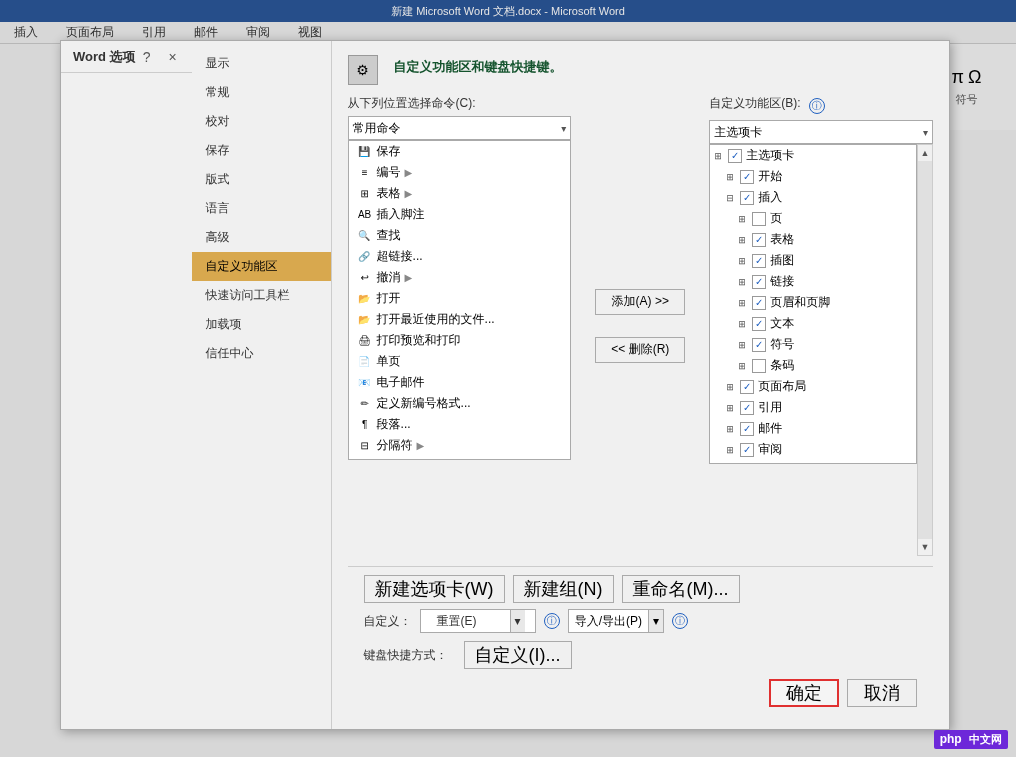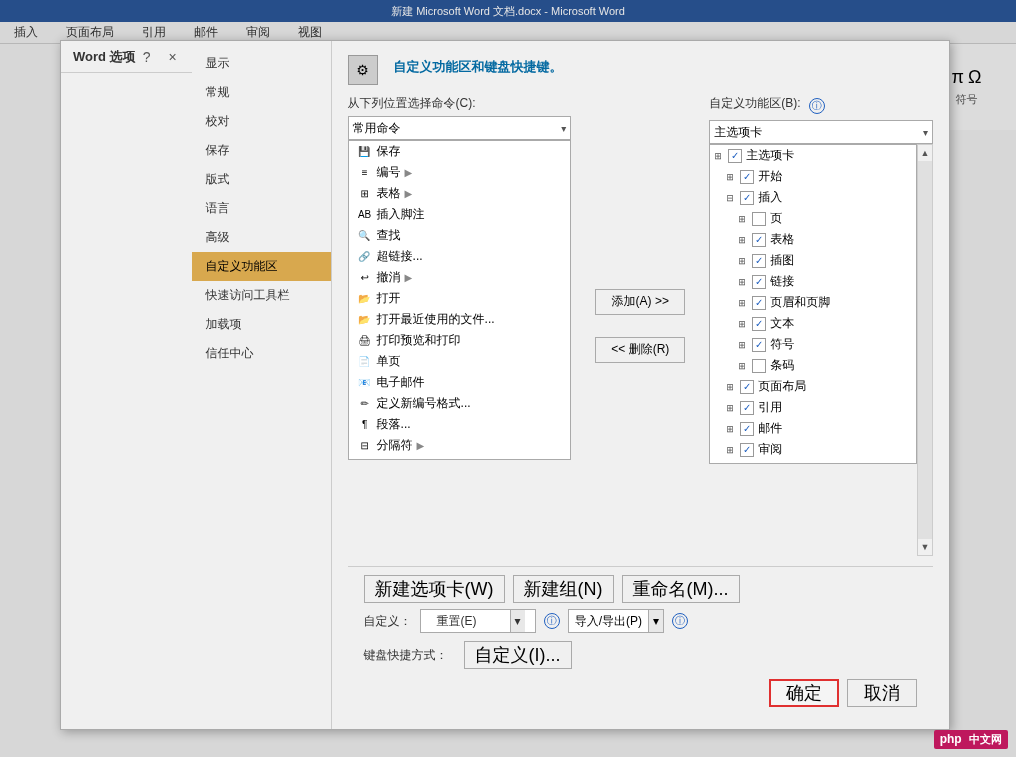--- a/index.html
+++ b/index.html
@@ -181,21 +181,21 @@
       padding: 14px 16px;
       overflow-y: auto;
       display: flex;
       flex-direction: column;
       gap: 10px;
     }
 
     .content-header {
       font-size: 13px;
       font-weight: bold;
-      color: #0369a1;
+      color: #14532d;
       margin-bottom: 6px;
     }
 
     .section-title {
       font-size: 12px;
       color: #333;
       margin-bottom: 4px;
     }
 
     .row-flex {
@@ -487,21 +487,21 @@
     .listbox-container::-webkit-scrollbar-thumb {
       background: #ccc;
       border: 1px solid #aaa;
     }
 
     
     .php-badge {
       position: absolute;
       bottom: 8px;
       right: 8px;
-      background: #be185d;
+      background: #6d28d9;
       color: white;
       font-size: 12px;
       font-weight: bold;
       padding: 2px 6px;
       border-radius: 2px;
     }
 
     .php-text {
       color: white;
     }

